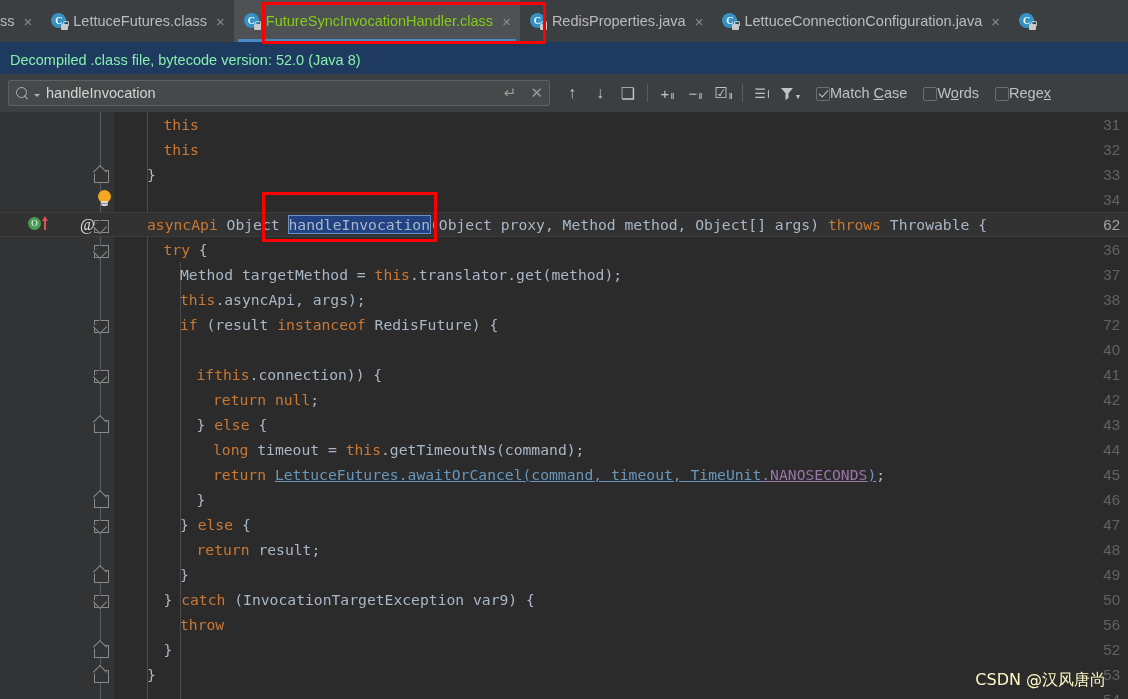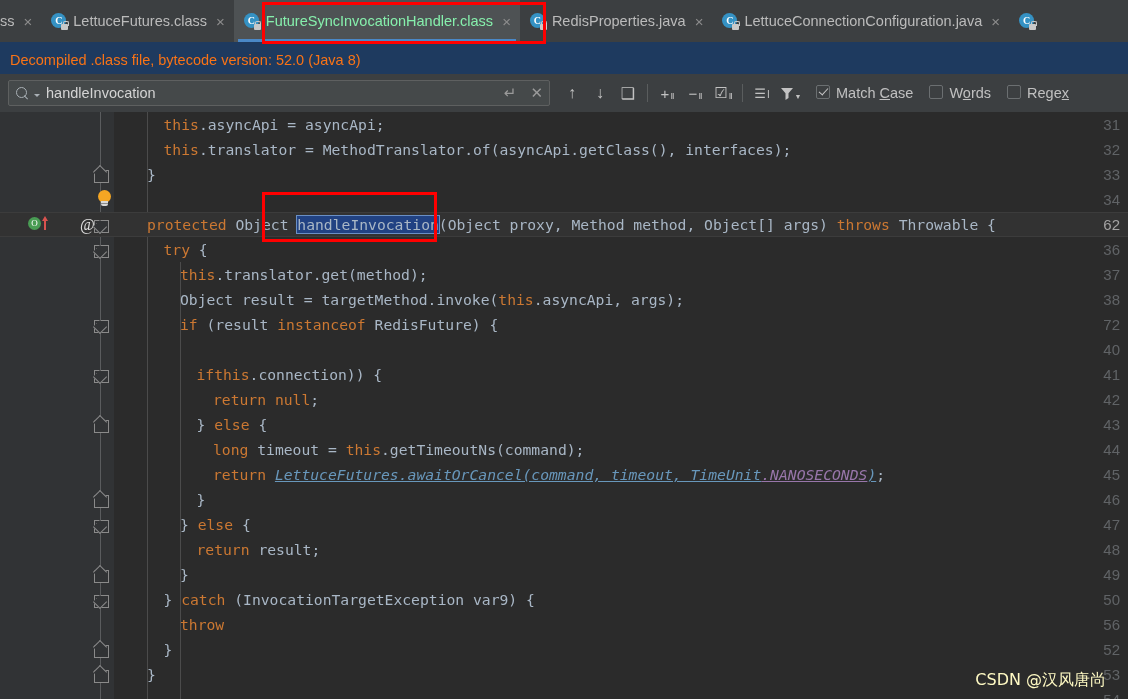--- a/index.html
+++ b/index.html
@@ -54,27 +54,27 @@
     content: ""; position: absolute; left: 1.5px; top: -3px;
     width: 4px; height: 4px;
     border: 1.2px solid #c9c9c9; border-bottom: none;
     border-radius: 2px 2px 0 0;
   }
   .tab-close {
     color: #8d8d8d; font-size: 15px; line-height: 1;
     margin-left: 3px;
   }
   .tab-label { color: #bbbbbb; }
-  .tab.active .tab-label { color: #86efac; }
+  .tab.active .tab-label { color: #84cc16; }
 
   
   .notice {
     position: absolute; left: 0; top: 42px; width: 1128px; height: 36px;
     background: #1e3a5f;
-    color: #f97316;
+    color: #86efac;
     font-size: 14.5px;
     display: flex; align-items: center;
     padding-left: 10px;
     border-bottom: 1px solid #2d4a6e;
   }
 
   
   .searchbar {
     position: absolute; left: 0; top: 74px; width: 1128px; height: 38px;
     background: #3c3f41;
@@ -120,21 +120,21 @@
   .tb-icons { display: flex; align-items: center; gap: 0; margin-left: 8px; }
   .tb-btn {
     width: 28px; height: 28px;
     display: flex; align-items: center; justify-content: center;
     color: #c2c2c2; font-size: 16px;
   }
   .tb-sep {
     width: 1px; height: 18px; background: #5a5d5e; margin: 0 5px;
   }
   .chk-group { display: flex; align-items: center; margin-left: 12px; gap: 16px; }
-  .chk { display: flex; align-items: flex-start; gap: 6px; }
+  .chk { display: flex; align-items: flex-end; }
   .chk .box {
     width: 14px; height: 14px;
     border: 1px solid #6b6f71; border-radius: 2px;
     background: #3c3f41;
     position: relative;
   }
   .chk.on .box::after {
     content: ""; position: absolute; left: 4px; top: 0px;
     width: 4px; height: 8px;
     border: solid #c6c6c6; border-width: 0 1.6px 1.6px 0;
@@ -180,21 +180,21 @@
   .codeline {
     position: absolute; left: 114px; top: 0; height: 25px;
     display: flex; align-items: center;
     font-family: "DejaVu Sans Mono", monospace;
     font-size: 14.7px;
     color: #a9b7c6;
     white-space: pre;
   }
   .kw { color: #cc7832; }
   .id { color: #a9b7c6; }
-  .lnk { color: #6897bb; text-decoration: underline; font-style: italic; }
+  .lnk { color: #6897bb; text-decoration: underline; }
 
   
   .fold {
     position: absolute; left: 5px; width: 15px; height: 16px;
   }
   .fold .shape {
     position: absolute; left: 0; top: 0; width: 15px; height: 16px;
   }
   .fold .shape::before {
     content: ""; position: absolute; left: 0.5px; top: 4px;
@@ -403,50 +403,50 @@
 <div class="editor">
   <div class="gutter"></div>
   <div class="fold-col">
     <div class="fold-line"></div>
   </div>
   <div class="indent-guide" style="left:147px;"></div>
   <div class="indent-guide" style="left:180px; top:150px; height:437px;"></div>
   <div id="rows">
       <div class="row" style="top: 0px;">
         <div class="ln">31</div>
-        <div class="codeline" style="padding-left: 49.5px;"><span class="kw">this</span><span class="id">.asyncApi = asyncApi;</span></div>
+        <div class="codeline" style="padding-left: 49.5px;"><span class="kw">this</span></div>
       </div>
       <div class="row" style="top: 25px;">
         <div class="ln">32</div>
-        <div class="codeline" style="padding-left: 49.5px;"><span class="kw">this</span><span class="id">.translator = MethodTranslator.of(asyncApi.getClass(), interfaces);</span></div>
+        <div class="codeline" style="padding-left: 49.5px;"><span class="kw">this</span></div>
       </div>
       <div class="row" style="top: 50px;">
         <div class="ln">33</div>
         <div class="codeline" style="padding-left: 33px;"><span class="id">}</span></div>
       </div>
       <div class="row" style="top: 75px; padding-left: 44px;">
         <div class="ln">34</div>
         <div class="codeline" style="padding-left: 0px;"></div>
       </div>
       <div class="row current" style="top: 100px;">
         <div class="cur-hl"></div>
         <div class="ln">62</div>
-        <div class="codeline" style="padding-left: 33px;"><span class="kw">protected </span><span class="id">Object </span><span class="sel-token">handleInvocation</span><span class="id">(Object proxy, Method method, Object[] args) </span><span class="kw">throws </span><span class="id">Throwable {</span></div>
+        <div class="codeline" style="padding-left: 33px;"><span class="kw">asyncApi </span><span class="id">Object </span><span class="sel-token">handleInvocation</span><span class="id">(Object proxy, Method method, Object[] args) </span><span class="kw">throws </span><span class="id">Throwable {</span></div>
       </div>
       <div class="row" style="top: 125px;">
         <div class="ln">36</div>
         <div class="codeline" style="padding-left: 49.5px;"><span class="kw">try</span><span class="id"> {</span></div>
       </div>
       <div class="row" style="top: 150px;">
         <div class="ln">37</div>
-        <div class="codeline" style="padding-left: 66px;"><span class="kw">this</span><span class="id">.translator.get(method);</span></div>
+        <div class="codeline" style="padding-left: 66px;"><span class="id">Method targetMethod = </span><span class="kw">this</span><span class="id">.translator.get(method);</span></div>
       </div>
       <div class="row" style="top: 175px;">
         <div class="ln">38</div>
-        <div class="codeline" style="padding-left: 66px;"><span class="id">Object result = targetMethod.invoke(</span><span class="kw">this</span><span class="id">.asyncApi, args);</span></div>
+        <div class="codeline" style="padding-left: 66px;"><span class="kw">this</span><span class="id">.asyncApi, args);</span></div>
       </div>
       <div class="row" style="top: 200px;">
         <div class="ln">72</div>
         <div class="codeline" style="padding-left: 66px;"><span class="kw">if</span><span class="id"> (result </span><span class="kw">instanceof</span><span class="id"> RedisFuture) {</span></div>
       </div>
       <div class="row" style="top: 225px;">
         <div class="ln">40</div>
       </div>
       <div class="row" style="top: 250px;">
         <div class="ln">41</div>

